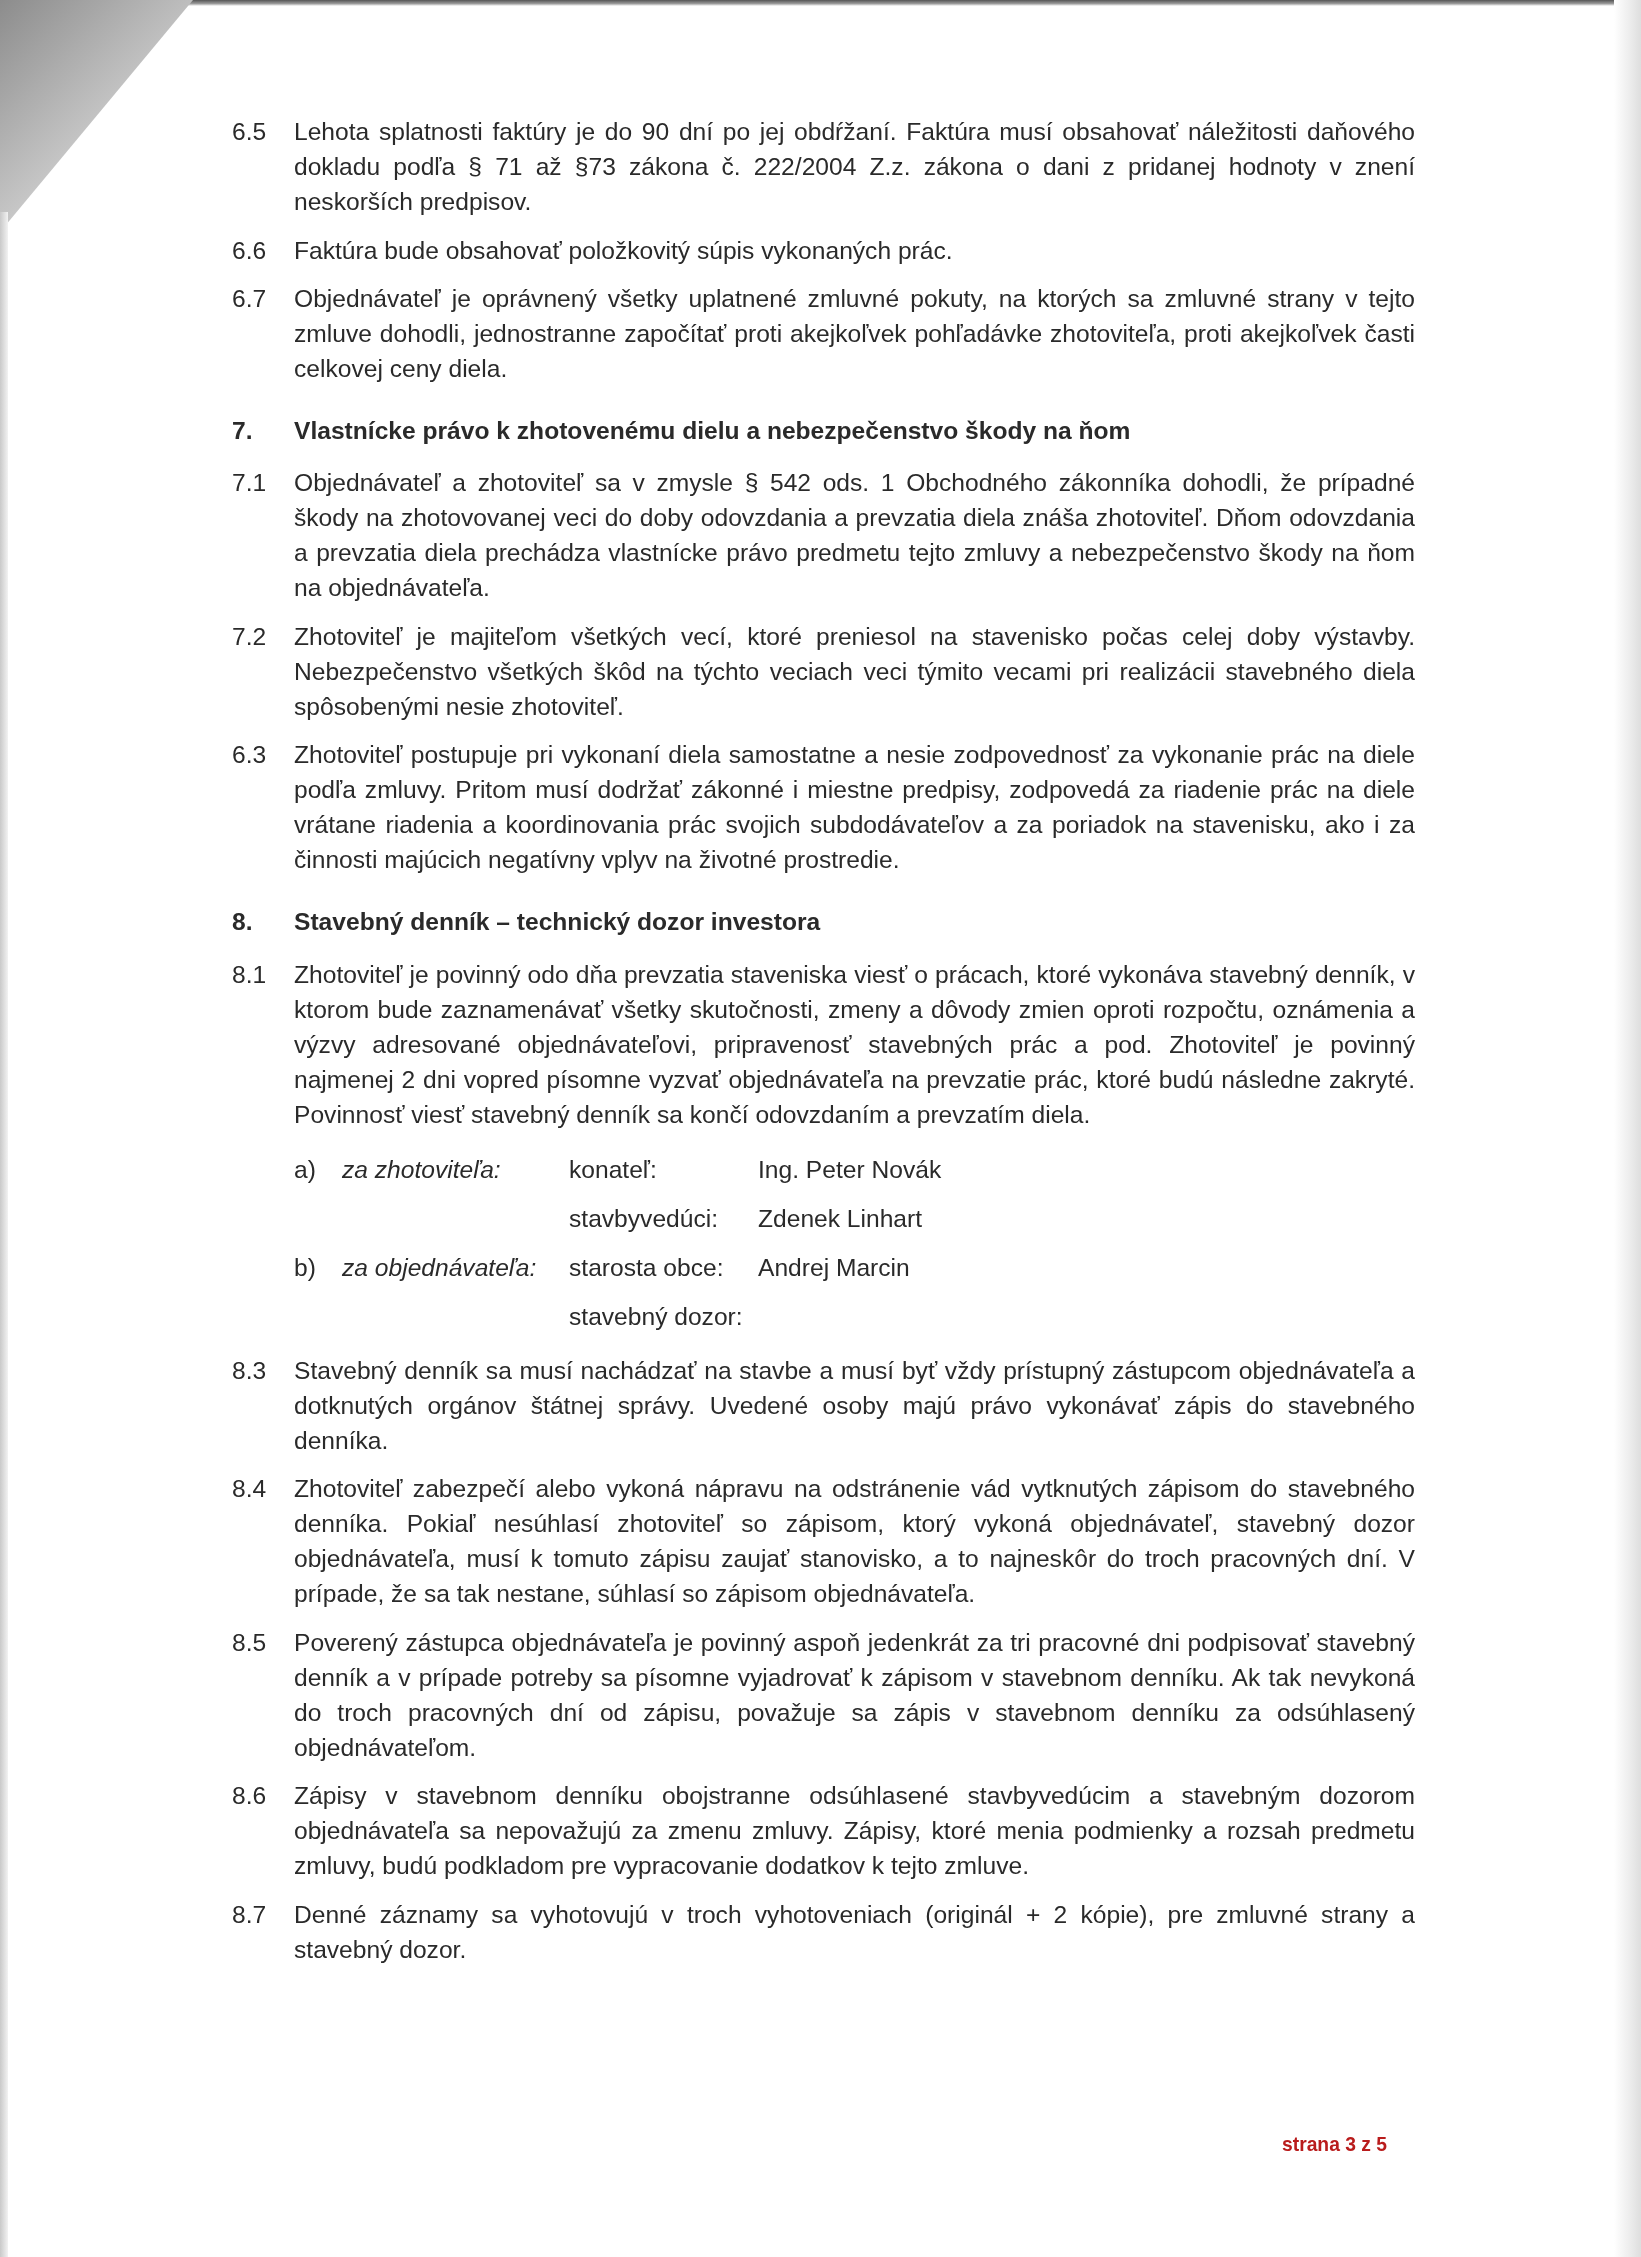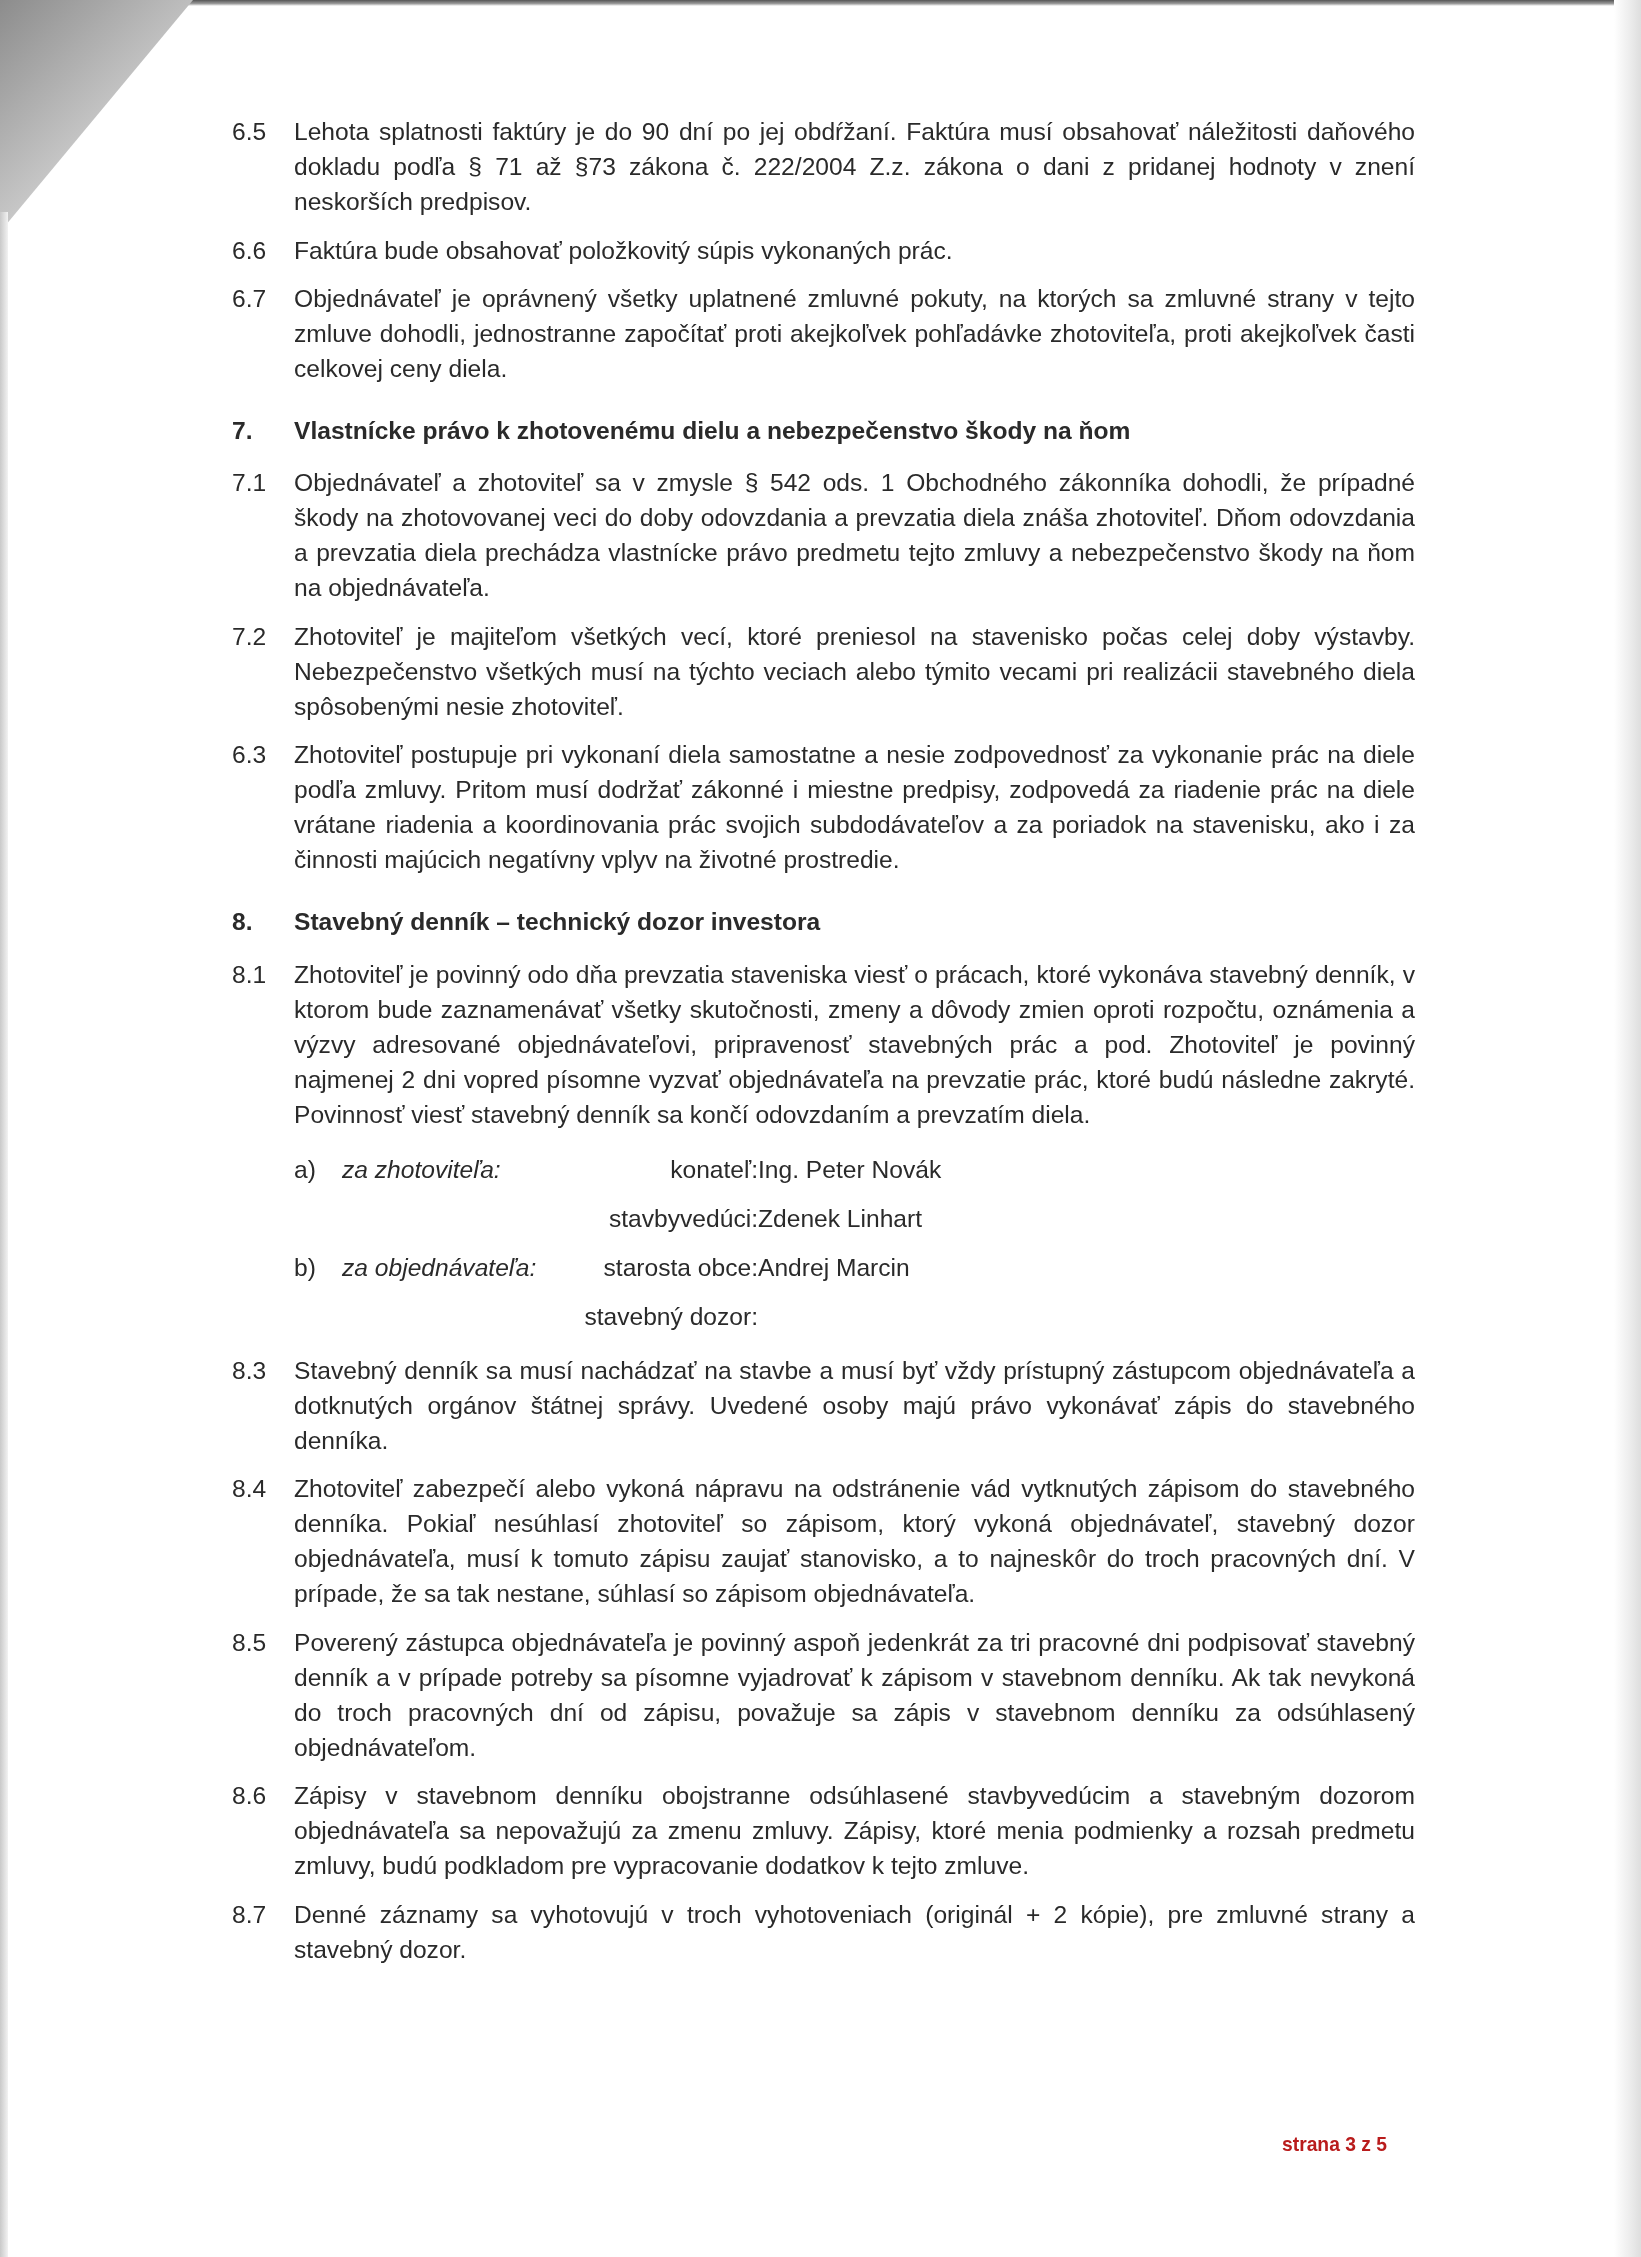--- a/index.html
+++ b/index.html
@@ -33,21 +33,21 @@
     }
     .item { display: flex; margin-bottom: 13.5px; }
     .item .num { width: 62px; flex: 0 0 62px; }
     .item .text { flex: 1; text-align: justify; }
     .heading { display: flex; margin: 27px 0 17.4px 0; font-weight: bold; }
     .heading .num { width: 62px; flex: 0 0 62px; }
     .reps { margin: 7.7px 0 11.6px 62px; }
     .rep-row { display: flex; height: 49px; align-items: center; }
     .rep-row .letter { width: 48px; }
     .rep-row .party { width: 227px; font-style: italic; }
-    .rep-row .role { width: 189px; text-align: right; }
+    .rep-row .role { width: 189px; }
     .rep-row .person { }
     .footer {
       position: absolute; left: 1282px; top: 2134px;
       font-weight: bold; font-size: 19.3px; color: #b91c1c;
     }
   </style>
 </head>
 <body>
 
 <div class="scan-top"></div>
@@ -73,21 +73,21 @@
   <div class="heading">
     <span class="num">7.</span>
     <span>Vlastnícke právo k zhotovenému dielu a nebezpečenstvo škody na ňom</span>
   </div>
   <div class="item">
     <span class="num">7.1</span>
     <span class="text">Objednávateľ a zhotoviteľ sa v zmysle § 542 ods. 1 Obchodného zákonníka dohodli, že prípadné škody na zhotovovanej veci do doby odovzdania a prevzatia diela znáša zhotoviteľ. Dňom odovzdania a prevzatia diela prechádza vlastnícke právo predmetu tejto zmluvy a nebezpečenstvo škody na ňom na objednávateľa.</span>
   </div>
   <div class="item">
     <span class="num">7.2</span>
-    <span class="text">Zhotoviteľ je majiteľom všetkých vecí, ktoré preniesol na stavenisko počas celej doby výstavby. Nebezpečenstvo všetkých musí na týchto veciach alebo týmito vecami pri realizácii stavebného diela spôsobenými nesie zhotoviteľ.</span>
+    <span class="text">Zhotoviteľ je majiteľom všetkých vecí, ktoré preniesol na stavenisko počas celej doby výstavby. Nebezpečenstvo všetkých škôd na týchto veciach veci týmito vecami pri realizácii stavebného diela spôsobenými nesie zhotoviteľ.</span>
   </div>
   <div class="item">
     <span class="num">6.3</span>
     <span class="text">Zhotoviteľ postupuje pri vykonaní diela samostatne a nesie zodpovednosť za vykonanie prác na diele podľa zmluvy. Pritom musí dodržať zákonné i miestne predpisy, zodpovedá za riadenie prác na diele vrátane riadenia a koordinovania prác svojich subdodávateľov a za poriadok na stavenisku, ako i za činnosti majúcich negatívny vplyv na životné prostredie.</span>
   </div>
 
   <div class="heading">
     <span class="num">8.</span>
     <span>Stavebný denník – technický dozor investora</span>
   </div>

